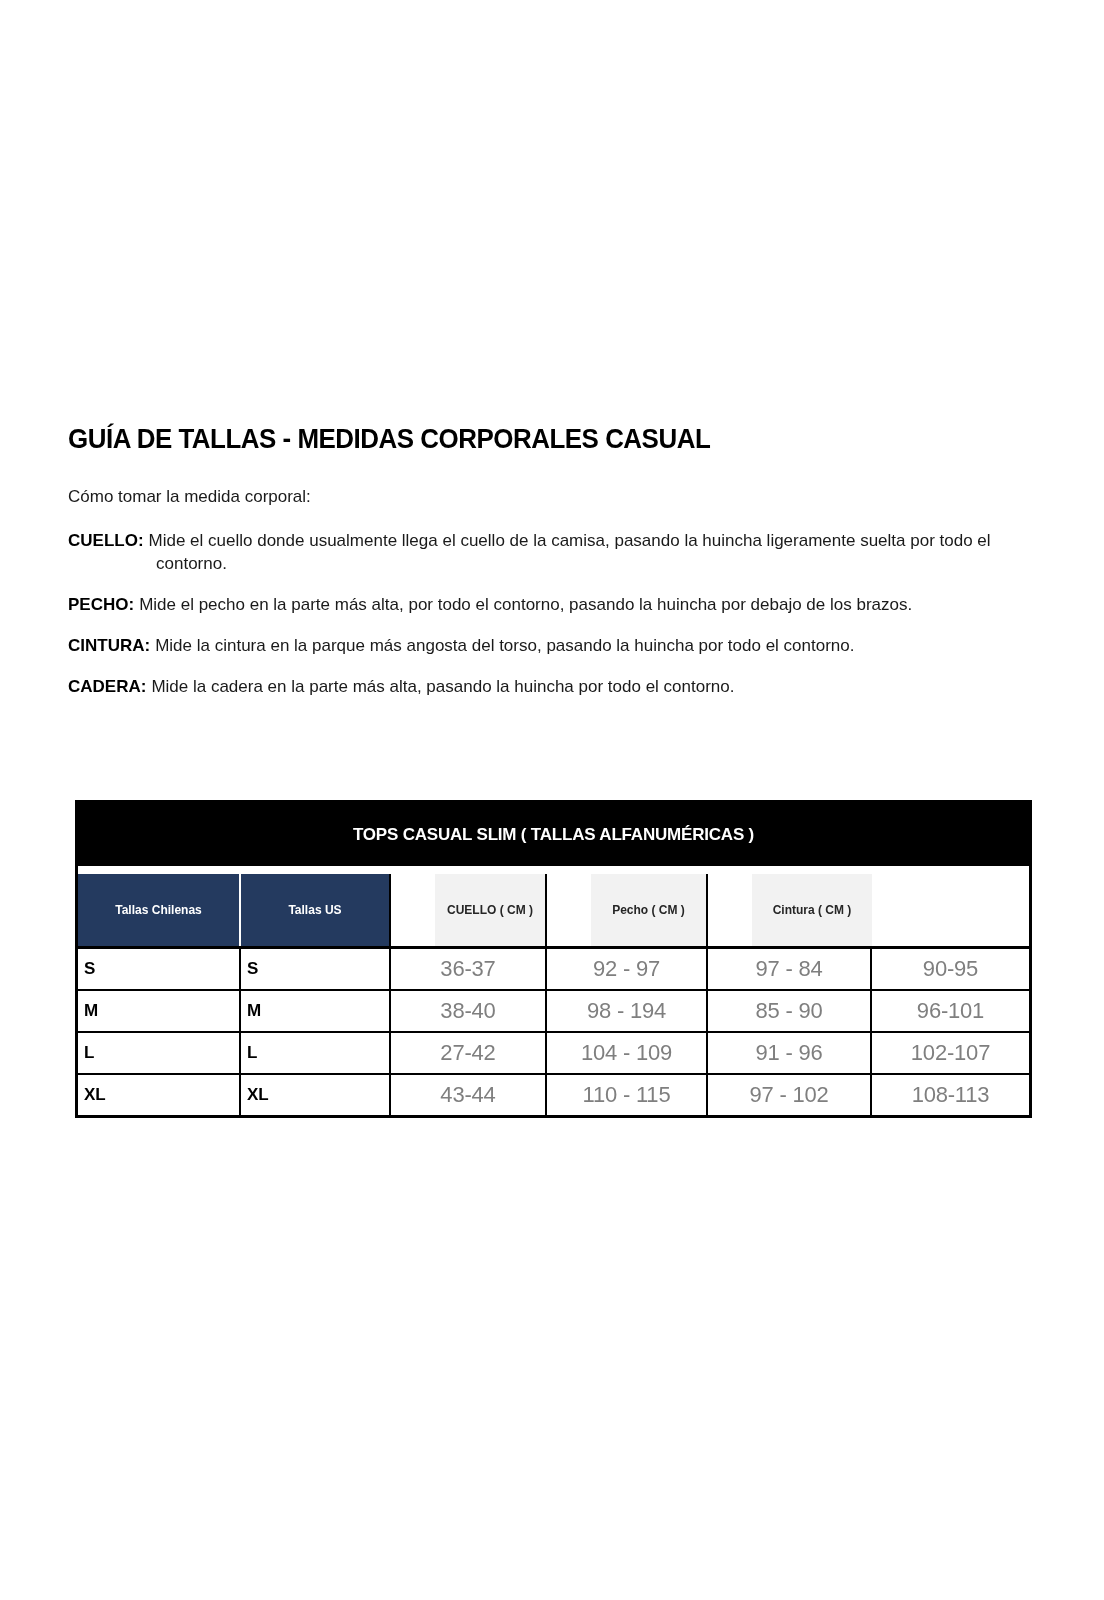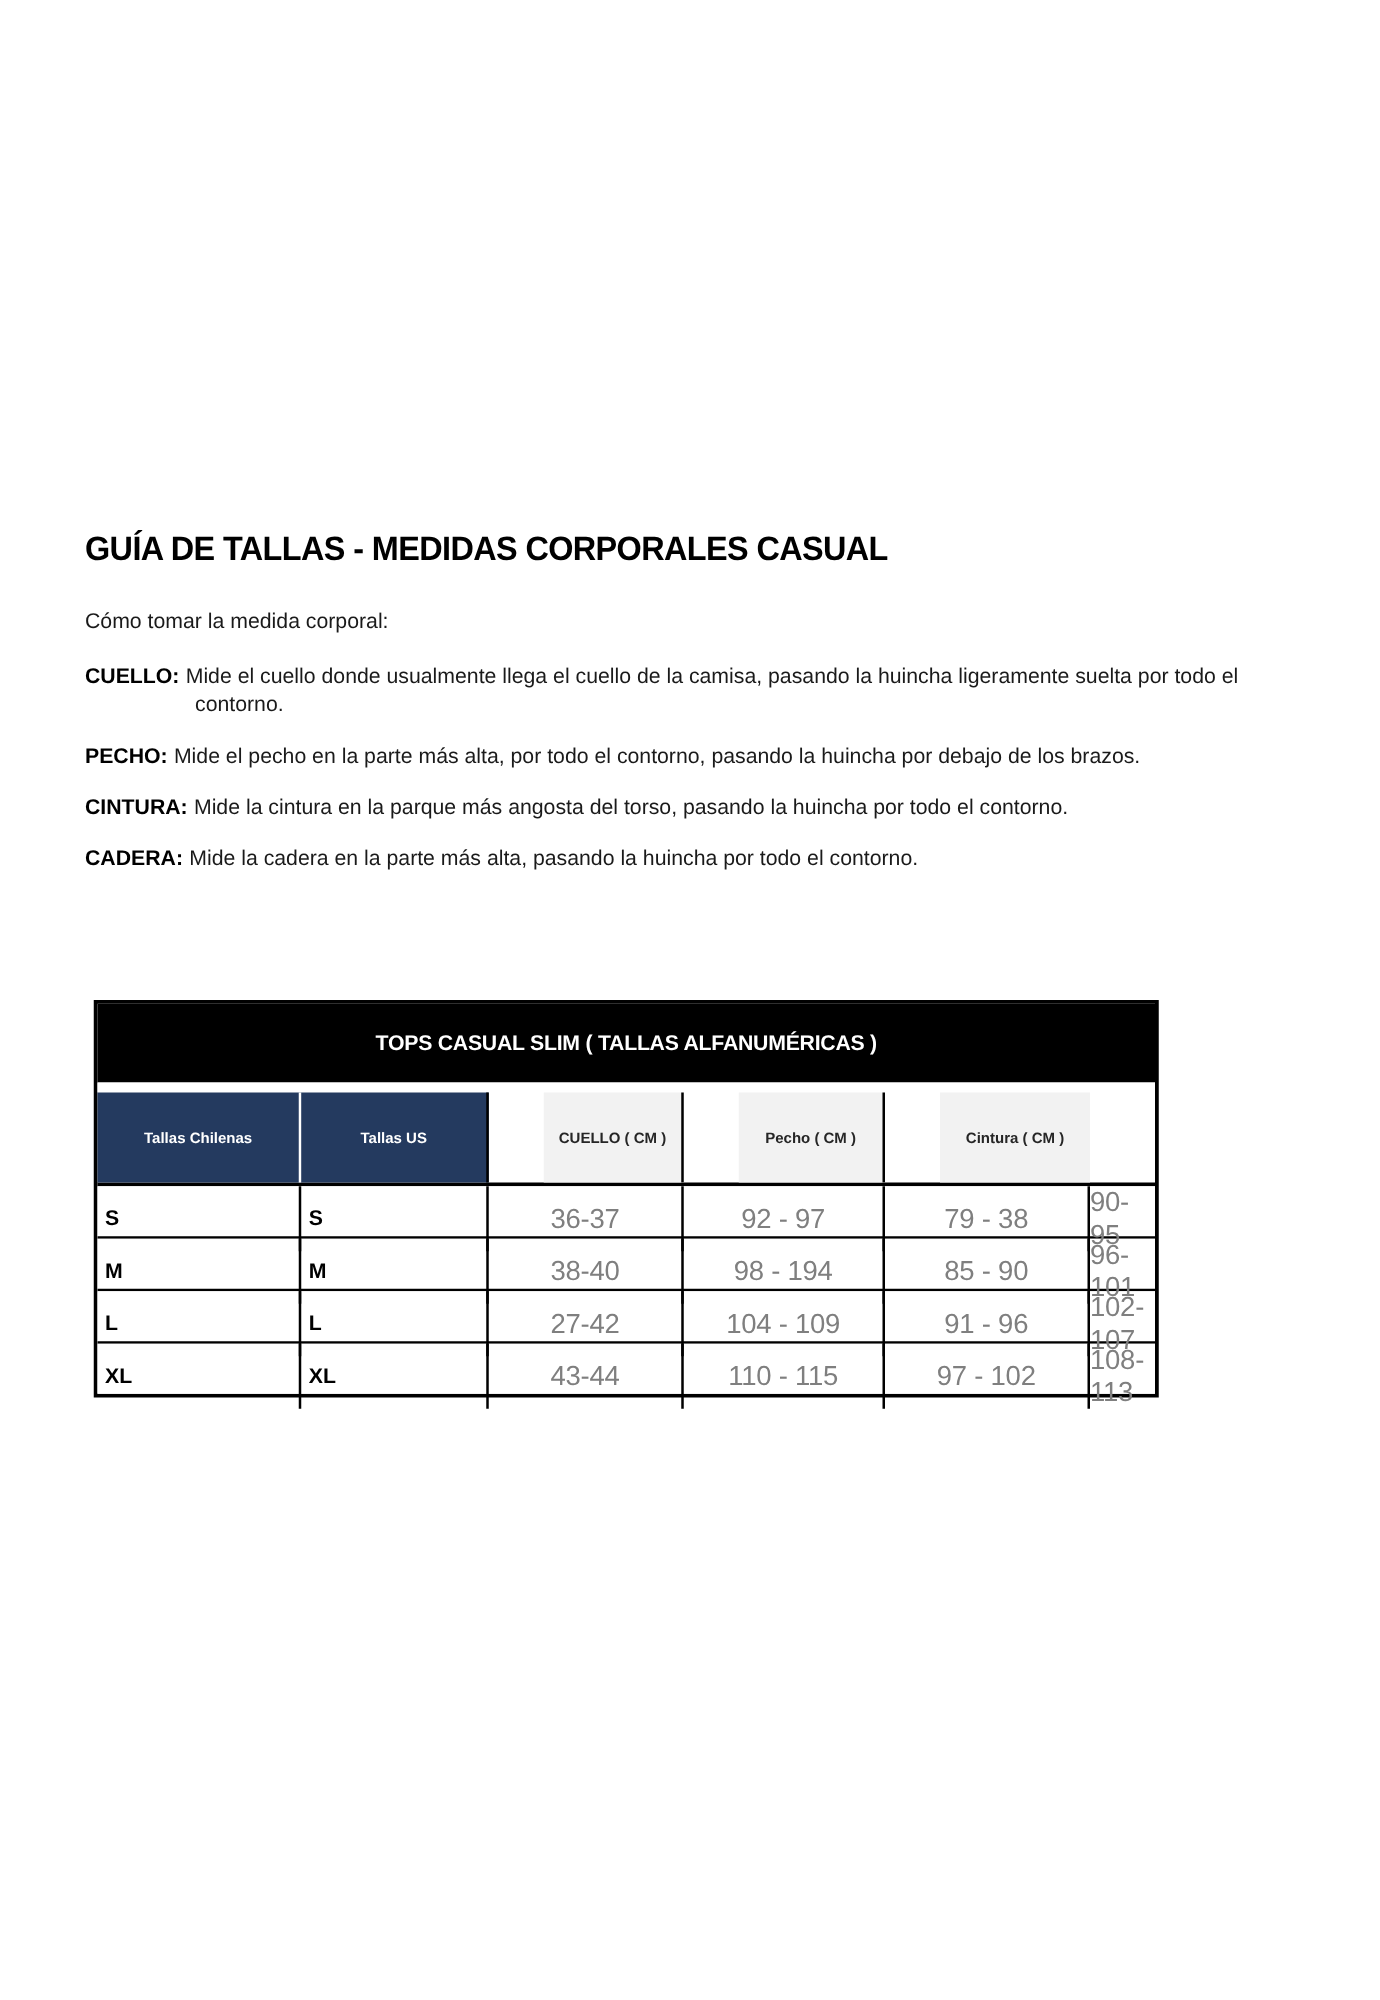--- a/index.html
+++ b/index.html
@@ -49,21 +49,21 @@
     font-weight: 700;
     margin-right: 5px;
     color: #000000;
   }
 
   
   .size-table {
     position: absolute;
     left: 75px;
     top: 800px;
-    width: 852px;
+    width: 957px;
     border: 3px solid #000000;
     box-sizing: border-box;
     background: #ffffff;
   }
   .t-title-row {
     height: 63px;
     background: #000000;
     color: #ffffff;
     font-weight: 700;
     font-size: 17px;
@@ -181,21 +181,21 @@
       <div class="t-header-cell light" style="background:#f2f2f2;">CUELLO ( CM )</div>
       <div class="t-header-cell light" style="background:#f2f2f2;">Pecho ( CM )</div>
       <div class="t-header-cell light" style="background:#f2f2f2;">Cintura ( CM )</div>
     </div>
 
     <div class="t-data-row">
       <div class="t-cell size-letter">S</div>
       <div class="t-cell size-letter">S</div>
       <div class="t-cell value">36-37</div>
       <div class="t-cell value">92 - 97</div>
-      <div class="t-cell value">79 - 38</div>
+      <div class="t-cell value">97 - 84</div>
       <div class="t-cell value">90-95</div>
     </div>
 
     <div class="t-data-row">
       <div class="t-cell size-letter">M</div>
       <div class="t-cell size-letter">M</div>
       <div class="t-cell value">38-40</div>
       <div class="t-cell value">98 - 194</div>
       <div class="t-cell value">85 - 90</div>
       <div class="t-cell value">96-101</div>

